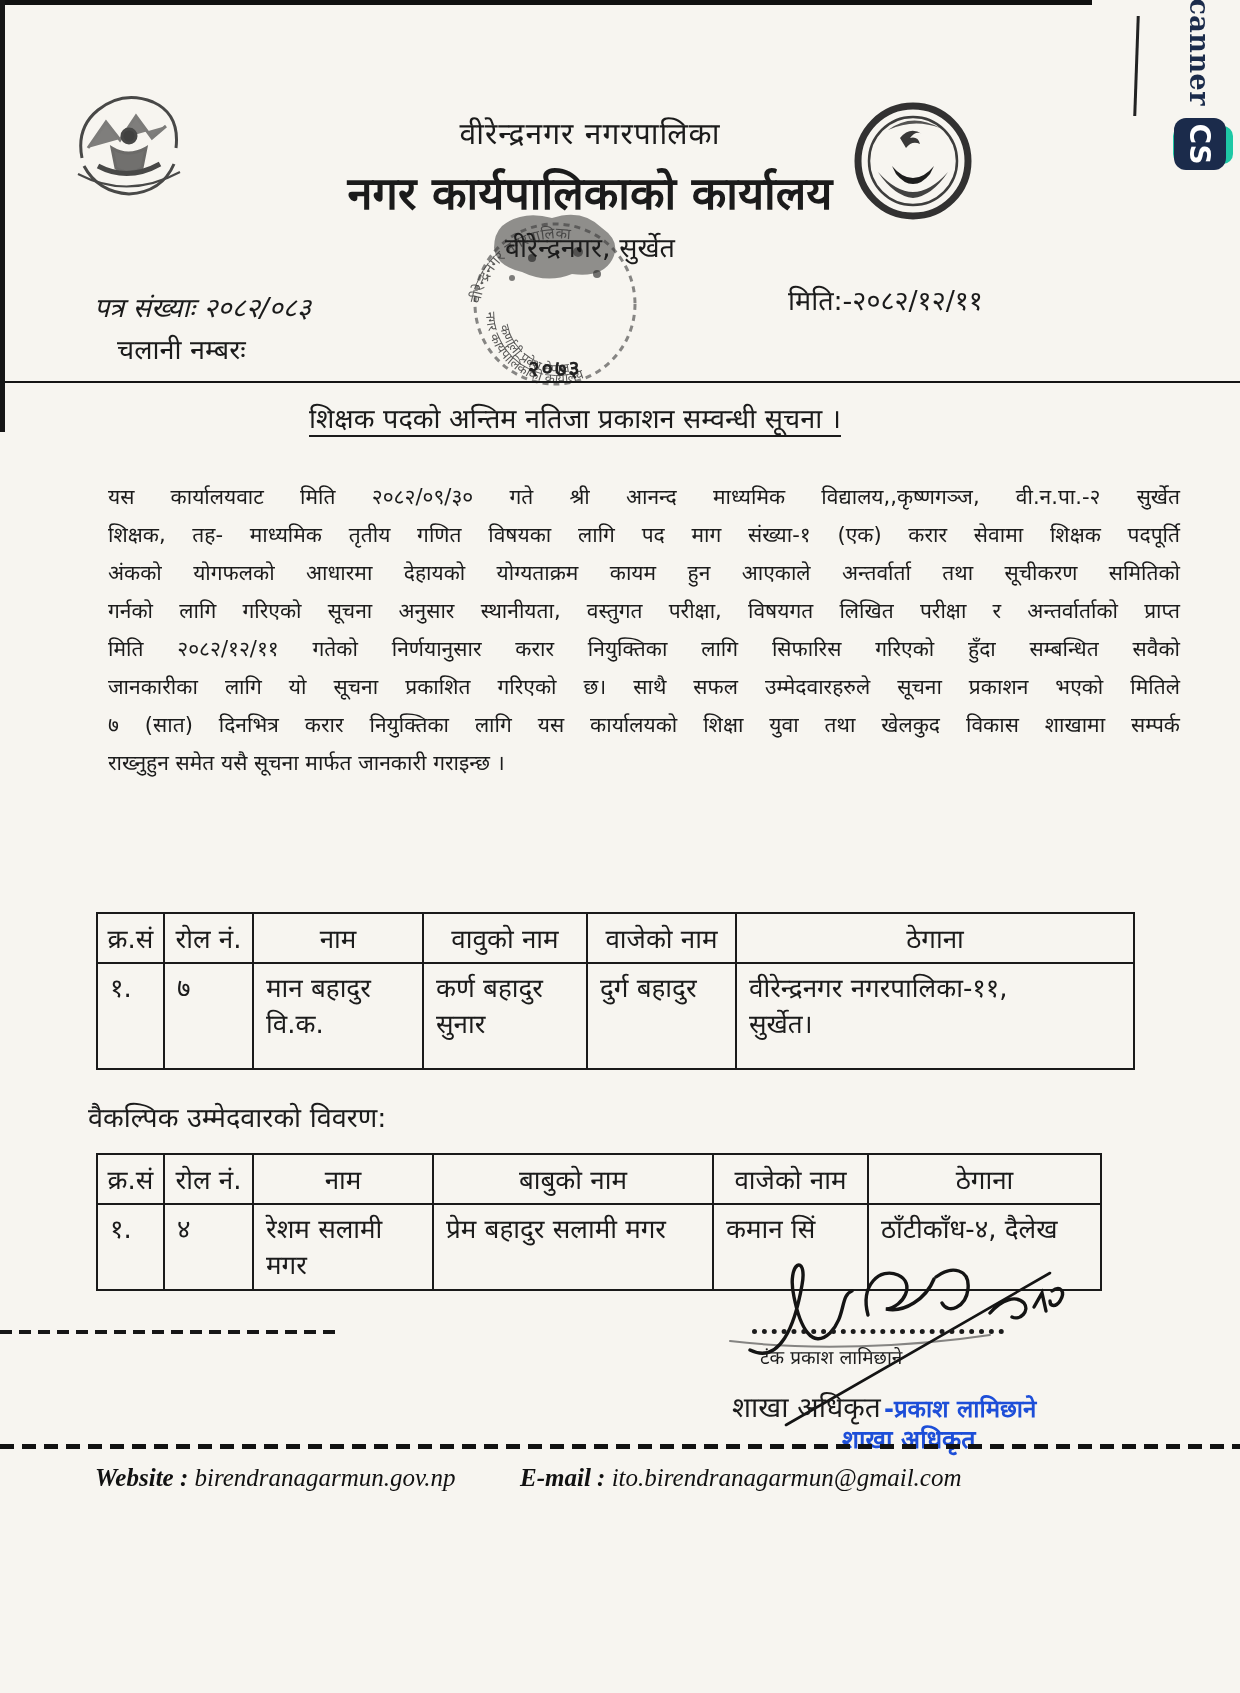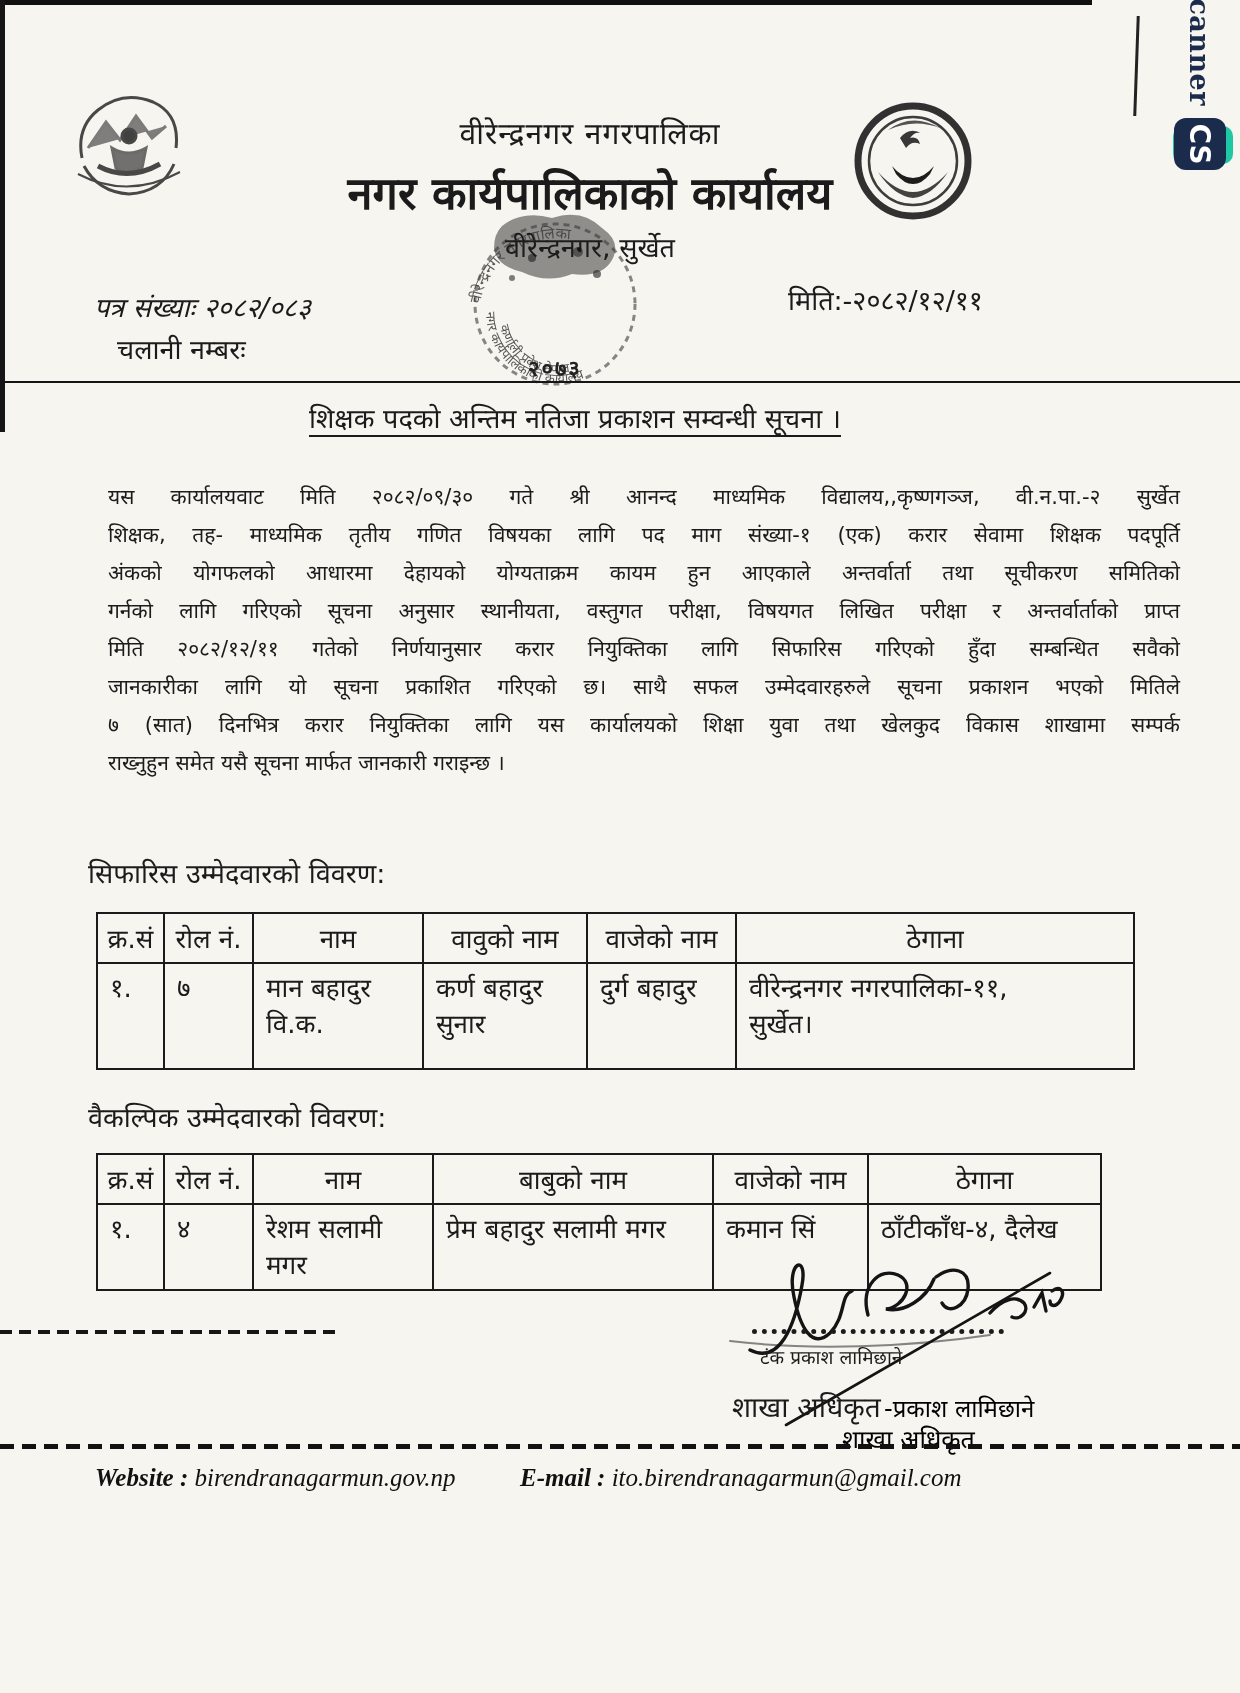--- a/index.html
+++ b/index.html
@@ -48,21 +48,21 @@
   th,td{border:2px solid #1a1a1a;font-weight:normal;font-size:26px;overflow:hidden;}
   th{text-align:center;padding:6px 4px;height:34px;}
   td{text-align:left;padding:6px 12px;vertical-align:top;white-space:pre-line;line-height:36px;}
   .tbl1 td{height:92px;}
   .tbl2 td{height:62px;}
   
   .sig-svg{left:690px;top:1255px;width:430px;height:195px;}
   .dotline{left:752px;top:1329px;width:252px;border-bottom:5px dotted #1c1c1c;}
   .sig-name{left:760px;top:1344px;font-size:19px;}
   .sig-title{left:732px;top:1387px;font-size:28px;}
-  .stamp-blue{color:#000000;font-weight:normal;}
+  .stamp-blue{color:#1d4ed8;font-weight:bold;}
   .sb-name{left:884px;top:1391px;font-size:24px;}
   .sb-title{left:842px;top:1421px;font-size:25px;}
   .dash-left{left:0;top:1330px;width:336px;height:4px;
     background:repeating-linear-gradient(90deg,#161616 0 12px,transparent 12px 19px);}
   .dash-full{left:0;top:1444px;width:1240px;height:5px;
     background:repeating-linear-gradient(90deg,#121212 0 14px,transparent 14px 22px);}
   
   .footer{left:0;top:1464px;width:1240px;font-family:"Liberation Serif",serif;font-style:italic;font-size:25px;color:#111;}
   .f-web{position:absolute;left:95px;top:0;}
   .f-mail{position:absolute;left:520px;top:0;}
@@ -154,21 +154,20 @@
       <div class="bline">यस कार्यालयवाट मिति २०८२/०९/३० गते श्री आनन्द माध्यमिक विद्यालय,,कृष्णगञ्ज, वी.न.पा.-२ सुर्खेत</div>
       <div class="bline">शिक्षक, तह- माध्यमिक तृतीय गणित विषयका लागि पद माग संख्या-१ (एक) करार सेवामा शिक्षक पदपूर्ति</div>
       <div class="bline">अंकको योगफलको आधारमा देहायको योग्यताक्रम कायम हुन आएकाले अन्तर्वार्ता तथा सूचीकरण समितिको</div>
       <div class="bline">गर्नको लागि गरिएको सूचना अनुसार स्थानीयता, वस्तुगत परीक्षा, विषयगत लिखित परीक्षा र अन्तर्वार्ताको प्राप्त</div>
       <div class="bline">मिति २०८२/१२/११ गतेको निर्णयानुसार करार नियुक्तिका लागि सिफारिस गरिएको हुँदा सम्बन्धित सवैको</div>
       <div class="bline">जानकारीका लागि यो सूचना प्रकाशित गरिएको छ।  साथै सफल उम्मेदवारहरुले सूचना प्रकाशन भएको मितिले</div>
       <div class="bline">७ (सात) दिनभित्र करार नियुक्तिका लागि यस कार्यालयको शिक्षा युवा तथा खेलकुद विकास शाखामा सम्पर्क</div>
       <div class="bline last">राख्नुहुन समेत यसै सूचना मार्फत जानकारी गराइन्छ ।</div>
     </div>
 
-  <div class="abs sec-h sec1">सिफारिस उम्मेदवारको विवरण:</div>
   <table class="abs tbl1">
       <colgroup>
         <col style="width: 67px;">
         <col style="width: 89px;">
         <col style="width: 170px;">
         <col style="width: 164px;">
         <col style="width: 149px;">
         <col style="width: 398px;">
       </colgroup>
       <thead>

